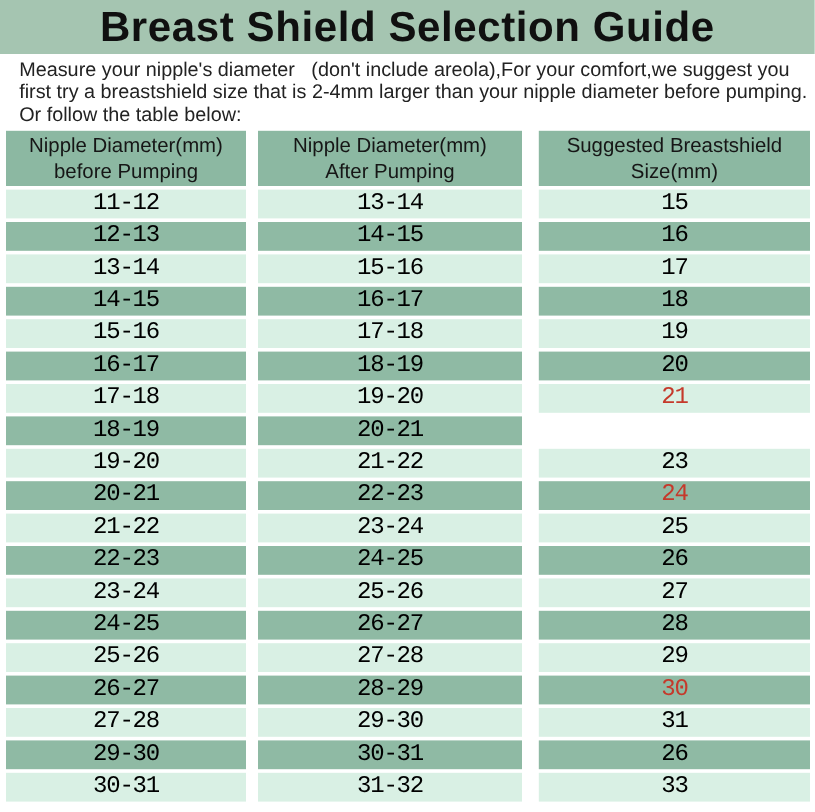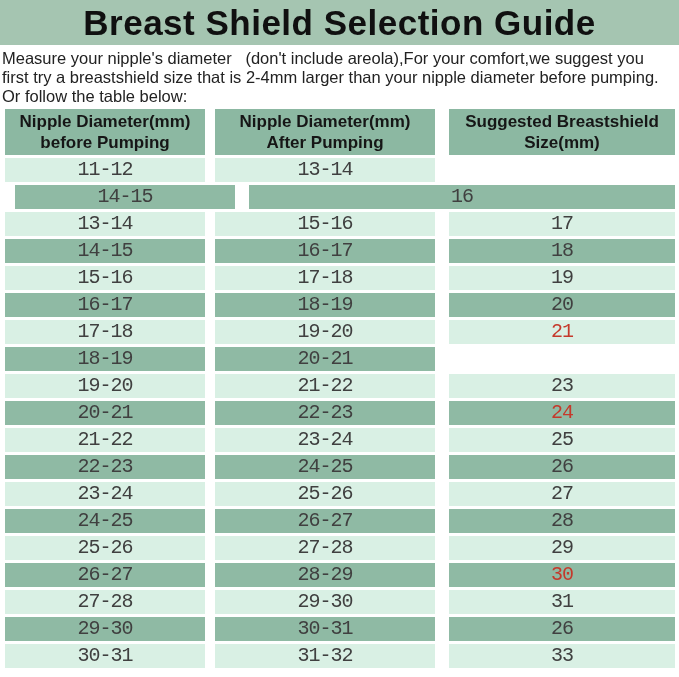--- a/index.html
+++ b/index.html
@@ -17,43 +17,43 @@
 
   .banner{
     width:100%;height:45px;background:var(--banner-green);
     display:flex;align-items:center;justify-content:center;
   }
   .banner h1{
     font-size:35px;font-weight:bold;color:#101010;letter-spacing:0.5px;
     white-space:nowrap;line-height:45px;
   }
 
-  .intro{padding:4px 10px 0 2px;}
+  .intro{padding:4px 10px 0 16px;}
   .intro-line{
     font-size:16.5px;line-height:19px;color:#222222;white-space:pre;
   }
 
   .size-table{margin:3px 4px 0 5px;}
   .row{display:flex;margin-bottom:3px;}
   .cell{text-align:center;}
   .col1{width:200px;}
   .col2{width:220px;margin-left:10px;}
   .col3{flex:1;margin-left:14px;}
 
   .header-row .cell{
     background:var(--header-green);
     height:46px;
     display:flex;flex-direction:column;justify-content:center;
-    font-weight:bold;font-size:17px;line-height:21px;color:#161616;
+    font-weight:normal;font-size:17px;line-height:21px;color:#161616;
   }
 
   .data-row .cell{
     height:24px;line-height:24px;
     font-family:"Liberation Mono",monospace;
-    font-size:20px;letter-spacing:-1px;color:#404040;
+    font-size:20px;letter-spacing:-1px;color:#000000;
   }
   .data-row.light .cell{background:var(--row-light-green);}
   .data-row.dark .cell{background:var(--row-dark-green);}
   .data-row .cell.red{color:var(--highlight-red);}
 </style>
 </head>
 <body>
 
 <div class="page">
 
@@ -79,23 +79,25 @@
       </div>
       <div class="cell col3">
         <span>Suggested Breastshield</span>
         <span>Size(mm)</span>
       </div>
     </div>
     <div>
   <div class="row data-row light">
     <div class="cell col1">11-12</div>
     <div class="cell col2">13-14</div>
-  </div>
-
-  <div class="row data-row dark">
+    <div class="cell col3">15</div>
+  </div>
+
+  <div class="row data-row dark">
+    <div class="cell col1">12-13</div>
     <div class="cell col2">14-15</div>
     <div class="cell col3">16</div>
   </div>
 
   <div class="row data-row light">
     <div class="cell col1">13-14</div>
     <div class="cell col2">15-16</div>
     <div class="cell col3">17</div>
   </div>
 

